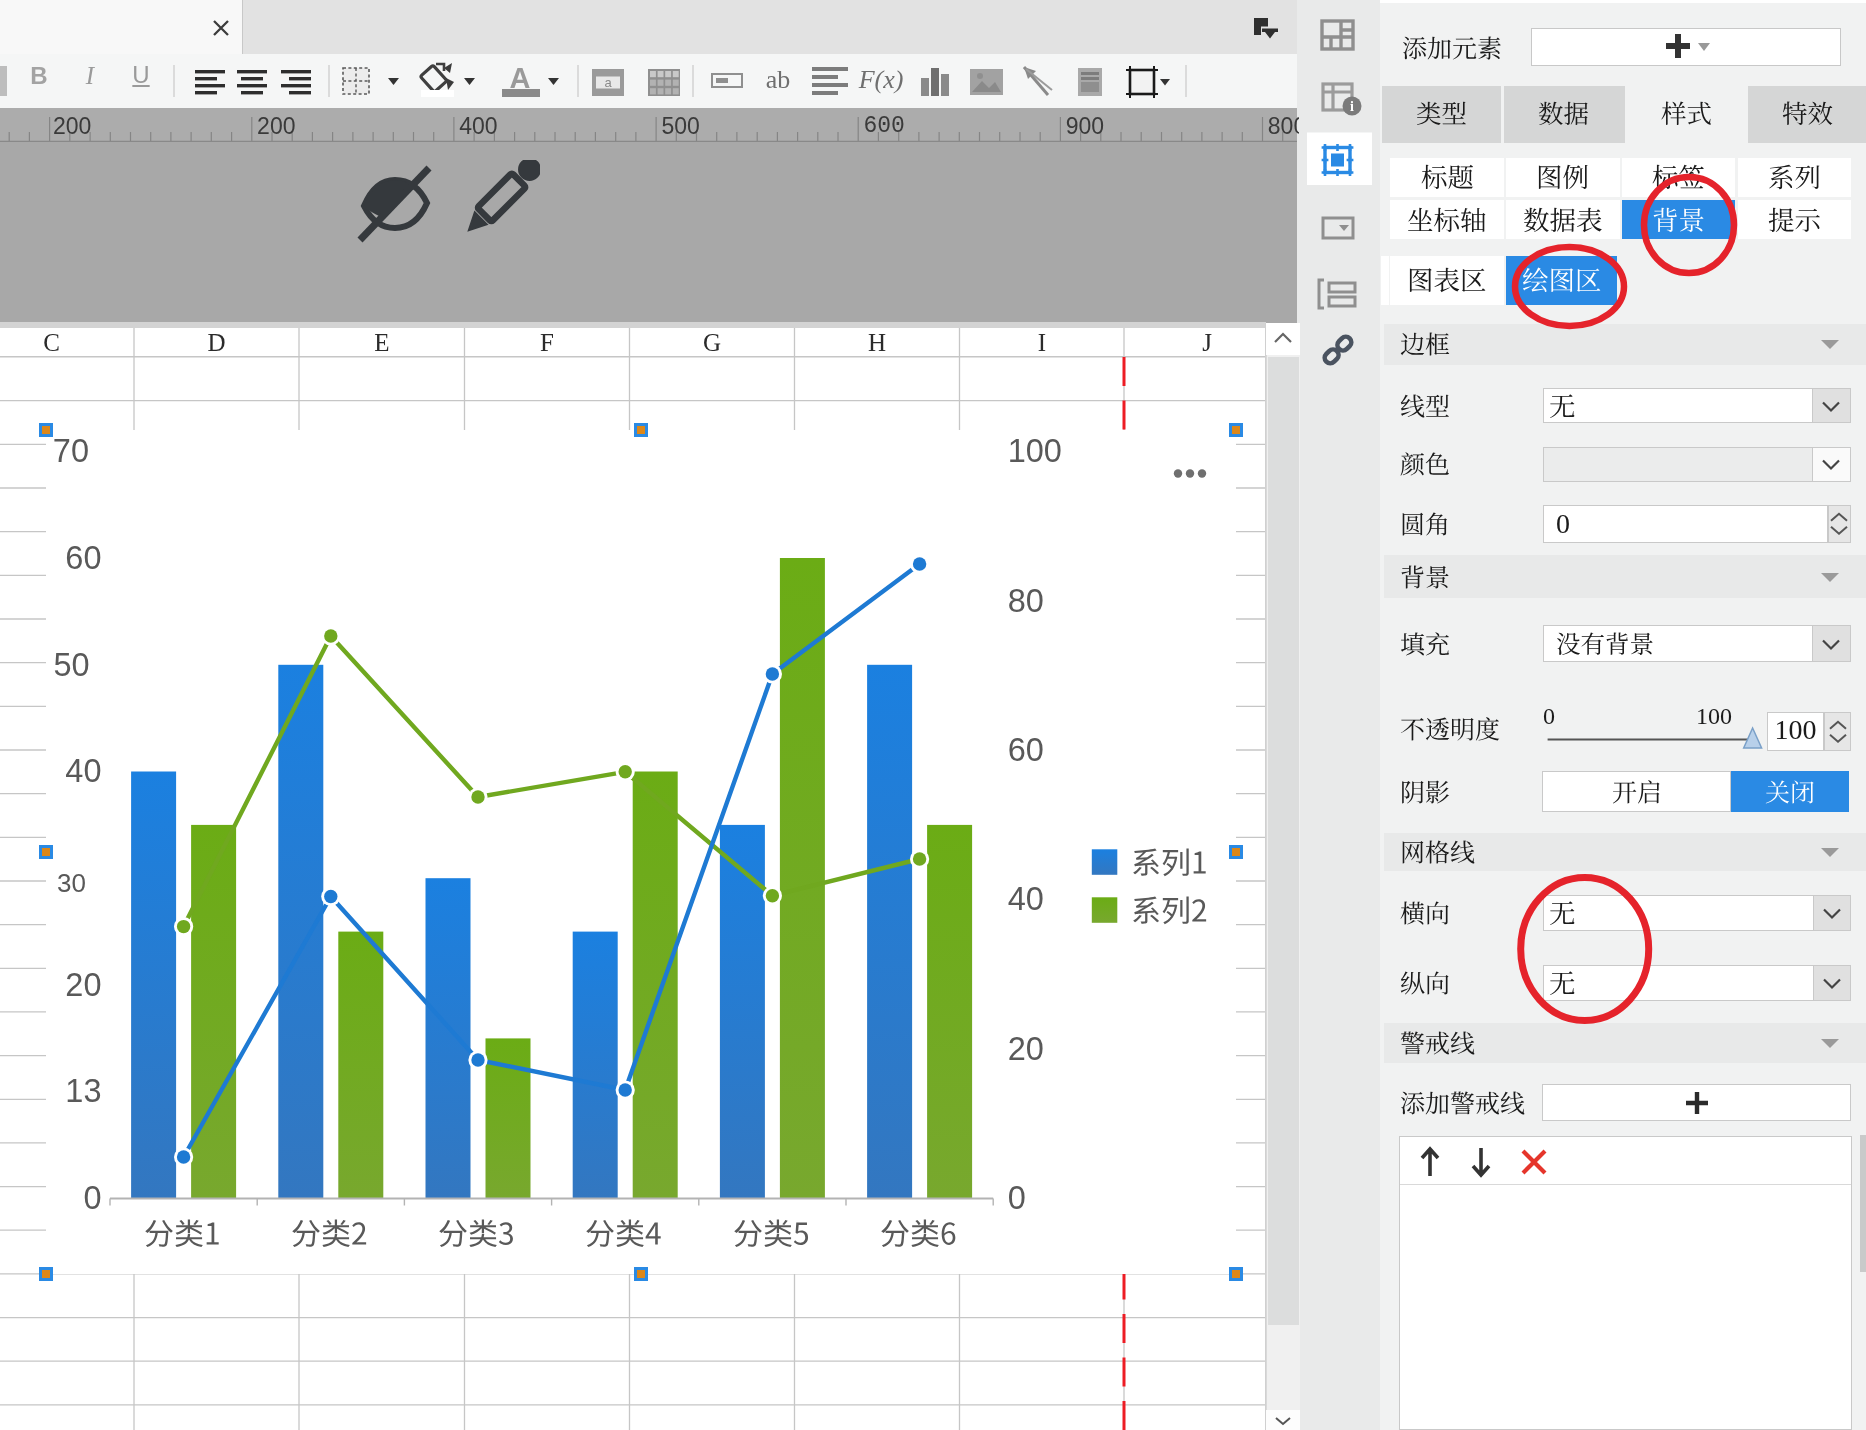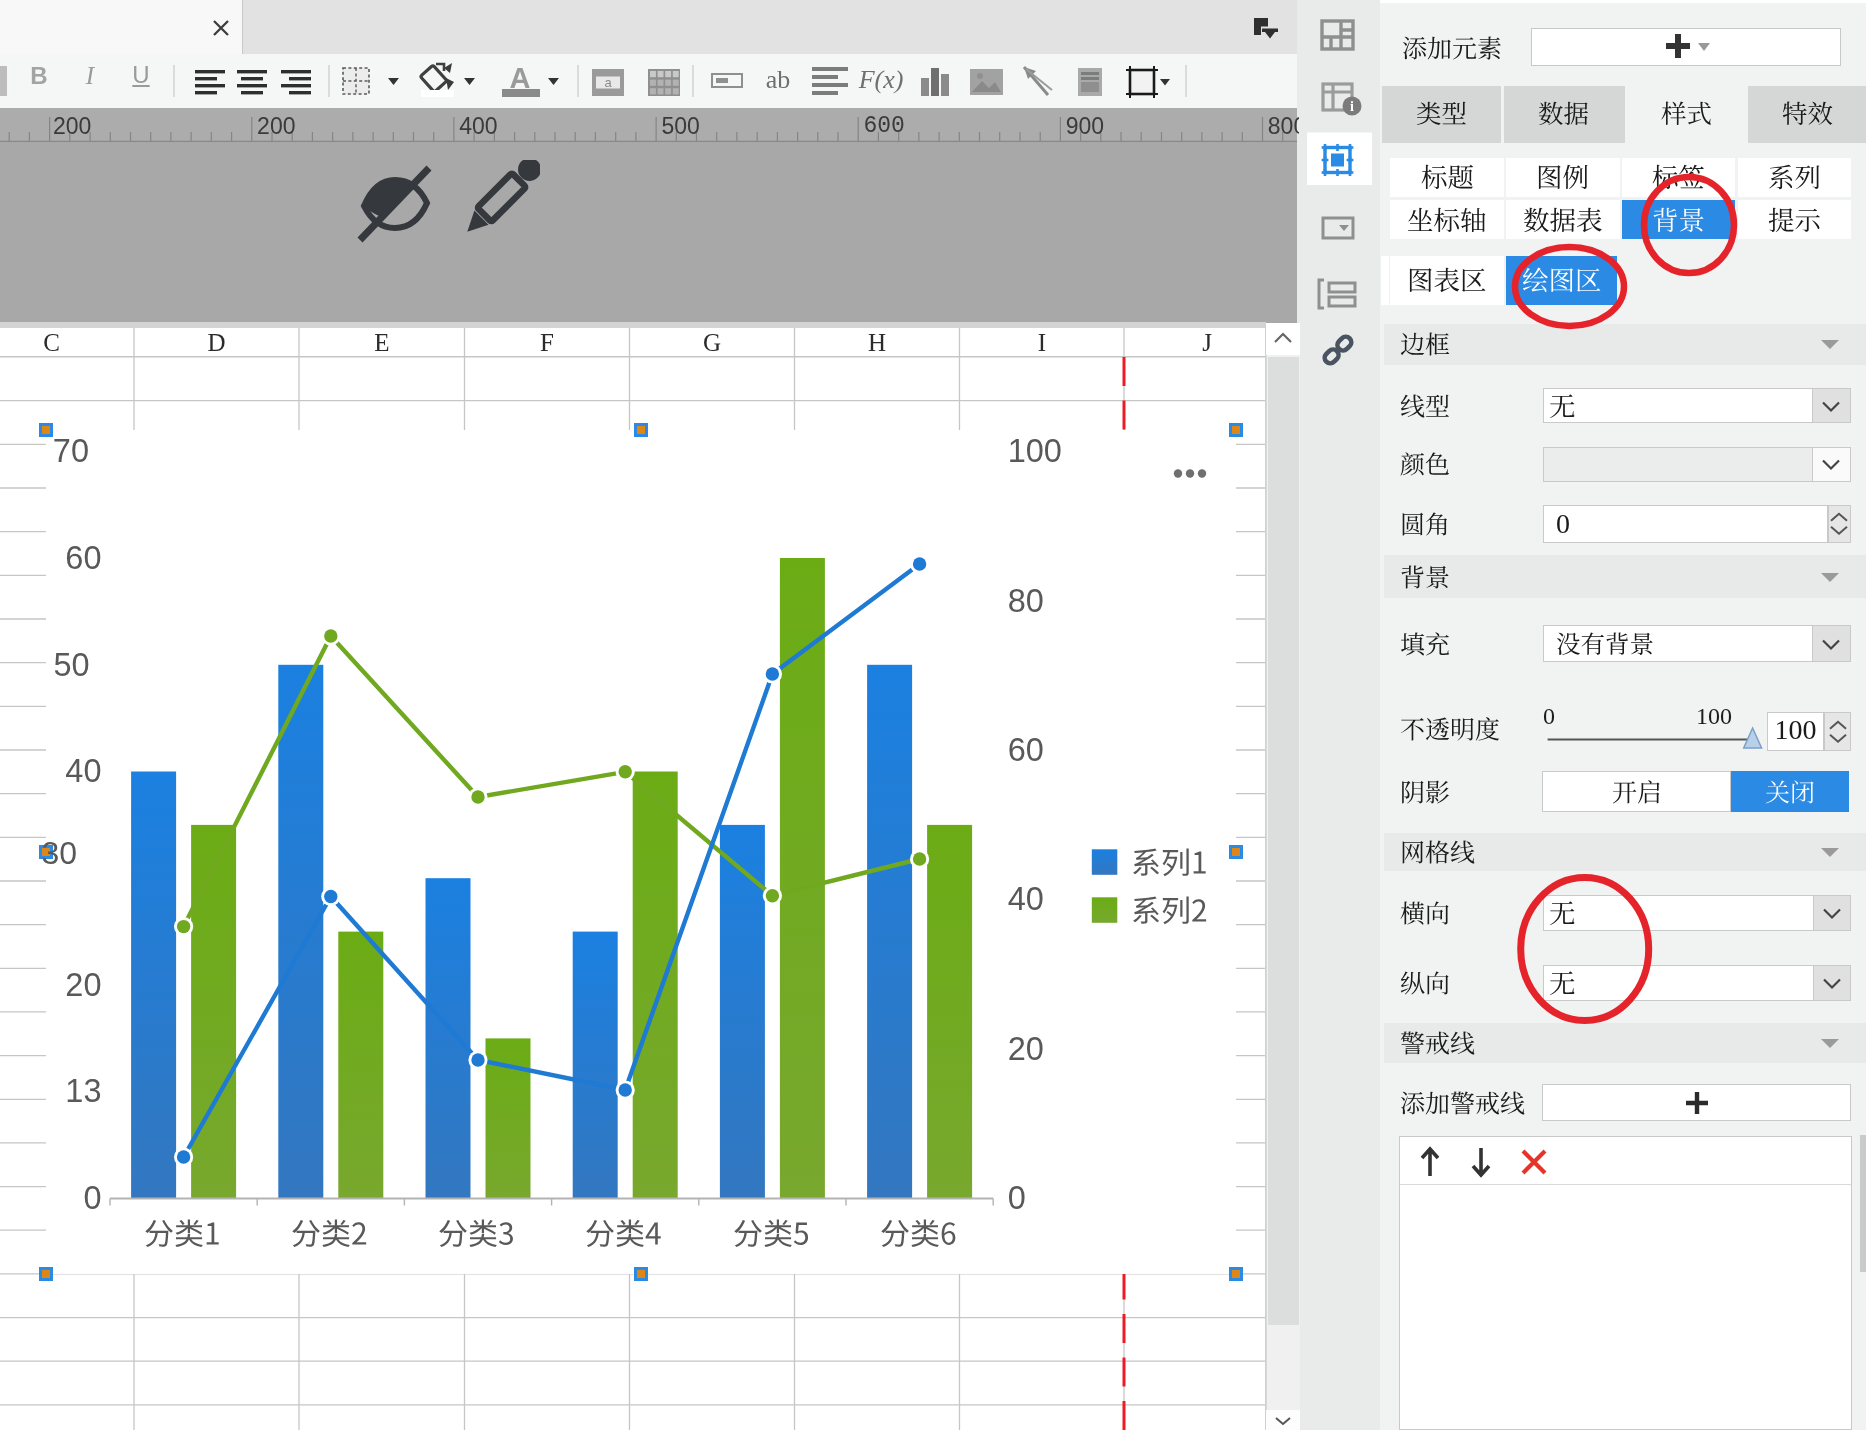--- a/index.html
+++ b/index.html
@@ -378,21 +378,21 @@
     <rect x="1192.5" y="2.5" width="11" height="11" fill="#dd8718" stroke="#2a8ae4" stroke-width="3"></rect>
     <rect x="2.5" y="424.5" width="11" height="11" fill="#dd8718" stroke="#2a8ae4" stroke-width="3"></rect>
     <rect x="1192.5" y="424.5" width="11" height="11" fill="#dd8718" stroke="#2a8ae4" stroke-width="3"></rect>
     <rect x="2.5" y="846.5" width="11" height="11" fill="#dd8718" stroke="#2a8ae4" stroke-width="3"></rect>
     <rect x="597.5" y="846.5" width="11" height="11" fill="#dd8718" stroke="#2a8ae4" stroke-width="3"></rect>
     <rect x="1192.5" y="846.5" width="11" height="11" fill="#dd8718" stroke="#2a8ae4" stroke-width="3"></rect>
   </svg>
 <div style="position:absolute;left:41.5px;top:1181.8px;width:60px;text-align:right;line-height:1;font-family:'Liberation Sans';font-size:32.5px;color:#595959">0</div>
 <div style="position:absolute;left:41.5px;top:1075.2px;width:60px;text-align:right;line-height:1;font-family:'Liberation Sans';font-size:32.5px;color:#595959">13</div>
 <div style="position:absolute;left:41.5px;top:968.5px;width:60px;text-align:right;line-height:1;font-family:'Liberation Sans';font-size:32.5px;color:#595959">20</div>
-<div style="position:absolute;left:41.5px;top:837px;width:60px;text-align:left;line-height:1;font-family:'Liberation Sans';font-size:32px;color:#595959">30</div>
+<div style="position:absolute;left:41.5px;top:870px;width:60px;text-align:center;line-height:1;font-family:'Liberation Sans';font-size:26px;color:#595959">30</div>
 <div style="position:absolute;left:41.5px;top:755.2px;width:60px;text-align:right;line-height:1;font-family:'Liberation Sans';font-size:32.5px;color:#595959">40</div>
 <div style="position:absolute;left:41.5px;top:648.6px;width:60px;text-align:center;line-height:1;font-family:'Liberation Sans';font-size:32.5px;color:#595959">50</div>
 <div style="position:absolute;left:41.5px;top:542.0px;width:60px;text-align:right;line-height:1;font-family:'Liberation Sans';font-size:32.5px;color:#595959">60</div>
 <div style="position:absolute;left:29px;top:435.3px;width:60px;text-align:right;line-height:1;font-family:'Liberation Sans';font-size:32.5px;color:#595959">70</div>
 <div style="position:absolute;left:1007.7px;top:1181.8px;width:80px;line-height:1;font-family:'Liberation Sans';font-size:32.5px;color:#595959">0</div>
 <div style="position:absolute;left:1007.7px;top:1032.5px;width:80px;line-height:1;font-family:'Liberation Sans';font-size:32.5px;color:#595959">20</div>
 <div style="position:absolute;left:1007.7px;top:883.2px;width:80px;line-height:1;font-family:'Liberation Sans';font-size:32.5px;color:#595959">40</div>
 <div style="position:absolute;left:1007.7px;top:733.9px;width:80px;line-height:1;font-family:'Liberation Sans';font-size:32.5px;color:#595959">60</div>
 <div style="position:absolute;left:1007.7px;top:584.6px;width:80px;line-height:1;font-family:'Liberation Sans';font-size:32.5px;color:#595959">80</div>
 <div style="position:absolute;left:1007.7px;top:435.3px;width:80px;line-height:1;font-family:'Liberation Sans';font-size:32.5px;color:#595959">100</div>

